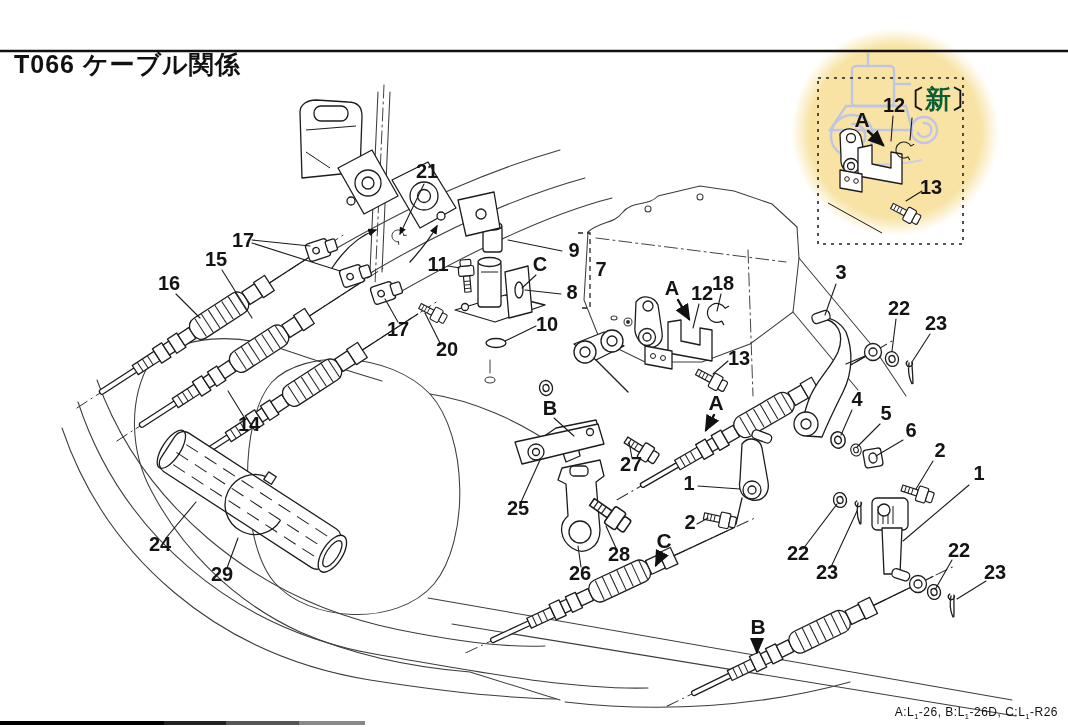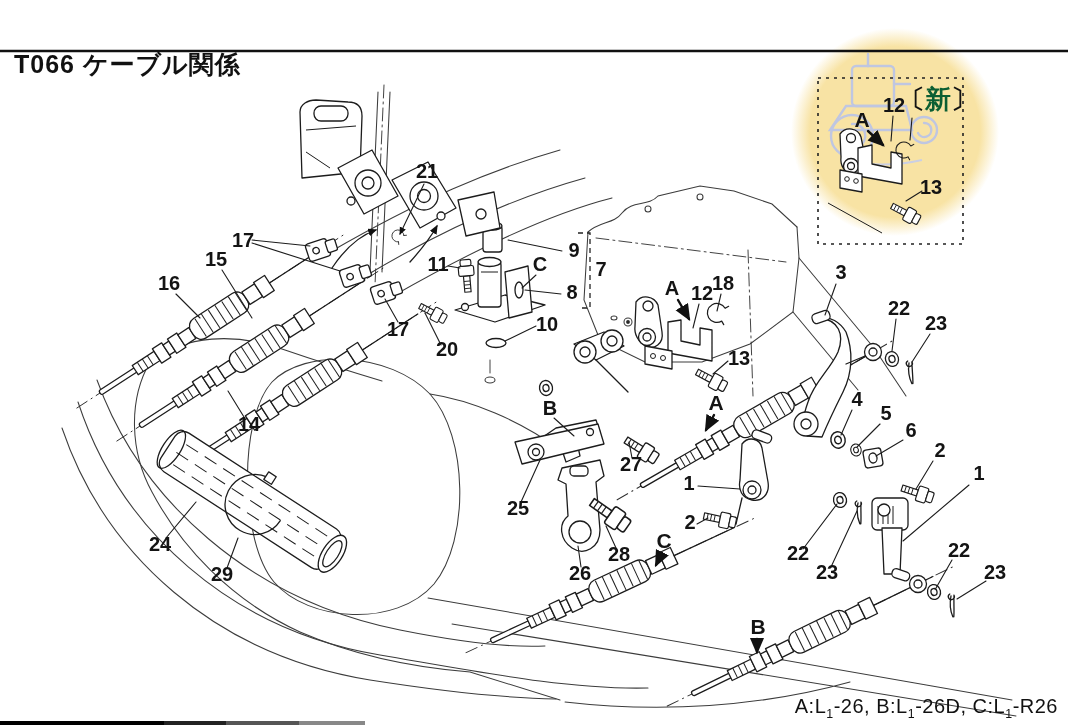--- a/index.html
+++ b/index.html
@@ -1,20 +1,20 @@
 <!DOCTYPE html>
 <html><head>
 <meta charset="utf-8">
 <style>
   html,body{margin:0;padding:0;background:#f4f4f2;}
   .page{position:relative;width:1068px;height:727px;background:#fff;overflow:hidden;
         font-family:"Liberation Sans","DejaVu Sans",sans-serif;}
   .title{position:absolute;left:14px;top:12px;font-size:25px;font-weight:bold;
          color:#111;letter-spacing:1px;margin-top:36px;}
-  .footer{position:absolute;right:10px;bottom:6px;font-size:20px;color:#111;
+  .footer{position:absolute;right:10px;bottom:6px;font-size:12px;color:#111;
           letter-spacing:.5px;font-weight:500;}
   .footer .sub{font-size:.62em;vertical-align:sub;}
   .bottom-bar{position:absolute;left:0;bottom:2px;width:365px;height:4px;
       background:linear-gradient(to right,#000 0 45%,#222 45% 62%,#555 62% 82%,#888 82%);}
   svg text.lbl{font-family:"Liberation Sans","DejaVu Sans",sans-serif;font-size:20px;
       font-weight:600;fill:#141414;text-anchor:middle;}
   svg text.lbl.bold{font-weight:800;font-size:21px;}
   
   .p{fill:#fff;stroke:#1c1c1c;stroke-width:1.3;stroke-linejoin:round;}
   .pn{fill:none;stroke:#1c1c1c;stroke-width:1.3;stroke-linejoin:round;stroke-linecap:round;}

